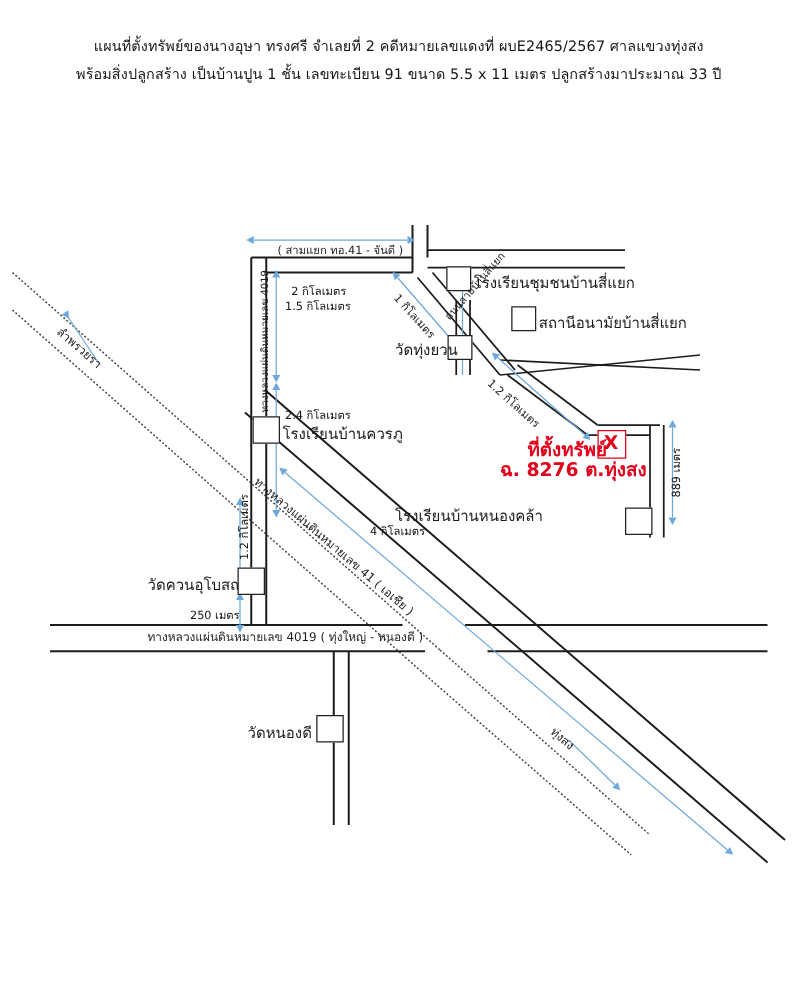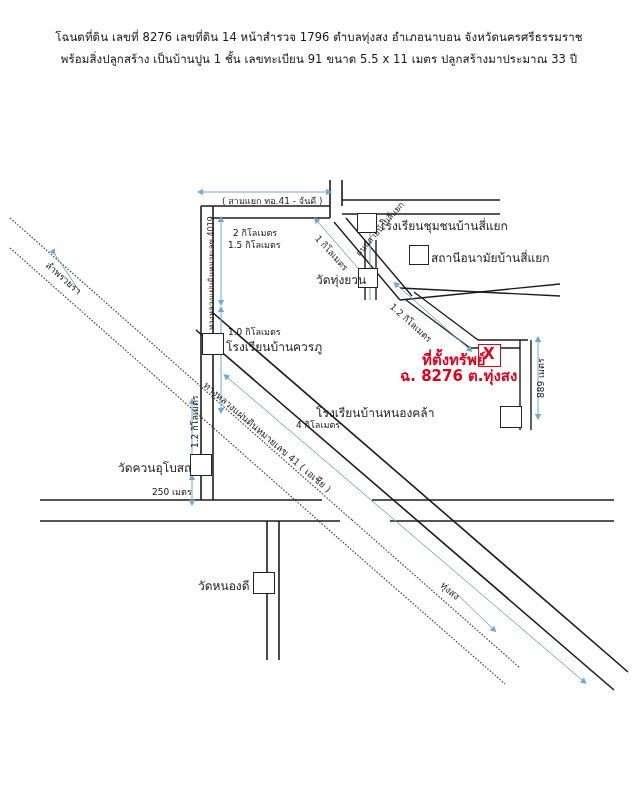--- a/index.html
+++ b/index.html
@@ -106,21 +106,21 @@
   }
 
   .vert-text {
     transform-origin: 0 0;
   }
 </style>
 </head>
 <body>
 
 <div id="header">
-  <div class="hline">โฉนดที่ดิน เลขที่ 8276 เลขที่ดิน 14 หน้าสำรวจ 1796  ตำบลทุ่งสง  อำเภอนาบอน  จังหวัดนครศรีธรรมราช</div>
+  <div class="hline">แผนที่ตั้งทรัพย์ของนางอุษา  ทรงศรี  จำเลยที่ 2  คดีหมายเลขแดงที่ ผบE2465/2567   ศาลแขวงทุ่งสง</div>
   <div class="hline">พร้อมสิ่งปลูกสร้าง เป็นบ้านปูน 1 ชั้น เลขทะเบียน 91 ขนาด 5.5 x 11 เมตร  ปลูกสร้างมาประมาณ 33 ปี</div>
 </div>
 
 <div id="map-canvas">
 
   <svg id="map-svg" width="638" height="800" viewBox="0 0 638 800">
     <defs>
       <marker id="arrL" markerWidth="7" markerHeight="7" refX="6" refY="3.2" orient="auto" markerUnits="userSpaceOnUse">
         <path d="M6,0 L6,6.4 L0,3.2 z" fill="#6fa8dc"></path>
       </marker>
@@ -247,32 +247,33 @@
   <div class="poi-label" style="left:316px; top:270px;text-align:center;">วัดทุ่งยวน</div>
   <div class="poi-label" style="left:316px; top:403px;">โรงเรียนบ้านหนองคล้า</div>
   <div class="poi-label" style="left:118px; top:458px;">วัดควนอุโบสถ</div>
   <div class="poi-label" style="left:198px; top:576px;">วัดหนองดี</div>
 
   <div class="prop-text" style="left:422px; top:350px;">ที่ตั้งทรัพย์</div>
   <div class="prop-text" style="left:400px; top:366px;">ฉ. 8276  ต.ทุ่งสง</div>
 
   <div class="dim-label" style="left:233px; top:178px;margin-top:48px;">2 กิโลเมตร</div>
   <div class="dim-label" style="left:228px; top:238px;">1.5 กิโลเมตร</div>
-  <div class="dim-label" style="left:228px; top:325px;">1.0 กิโลเมตร</div>
+  <div class="dim-label" style="left:228px; top:325px;">2.4 กิโลเมตร</div>
   <div class="dim-label vert-text" style="left:188px; top:448px; transform:rotate(-90deg);">1.2 กิโลเมตร</div>
   <div class="dim-label" style="left:152px; top:485px;">250 เมตร</div>
   <div class="dim-label" style="left:296px; top:418px;">4 กิโลเมตร</div>
   <div class="dim-label road-label" style="left:322px; top:232px; transform:rotate(48deg);">1 กิโลเมตร</div>
   <div class="dim-label road-label" style="left:396px; top:300px; transform:rotate(42deg);">1.2 กิโลเมตร</div>
   <div class="dim-label vert-text" style="left:534px; top:398px; transform:rotate(-90deg);">889 เมตร</div>
 
   <div class="road-label vert-text" style="left:205px; top:330px; transform:rotate(-90deg); font-size:8px;">ทางหลวงแผ่นดินหมายเลข 4019</div>
 
   <div class="road-label" style="left:210px; top:378px; transform:rotate(40.5deg); font-size:9.5px;">ทางหลวงแผ่นดินหมายเลข 41 ( เอเชีย )</div>
 
+  <div class="map-label" style="left:118px; top:506px;">ทางหลวงแผ่นดินหมายเลข 4019 ( ทุ่งใหญ่ - หนองดี )</div>
 
 
   <div class="road-label" style="left:352px; top:250px; transform:rotate(-49deg); font-size:8.5px;">ถนนสายบ้านสี่แยก</div>
 
   <div class="map-label" style="left:222px; top:196px; font-size:9px;">( สามแยก ทอ.41 - จันดี )</div>
 
   <div class="road-label" style="left:52px; top:258px; transform:rotate(41deg); font-size:9.5px;">ลำพรวยรา</div>
 
   <div class="road-label" style="left:447px; top:578px; transform:rotate(41deg); font-size:9.5px;">ทุ่งสง</div>
 

